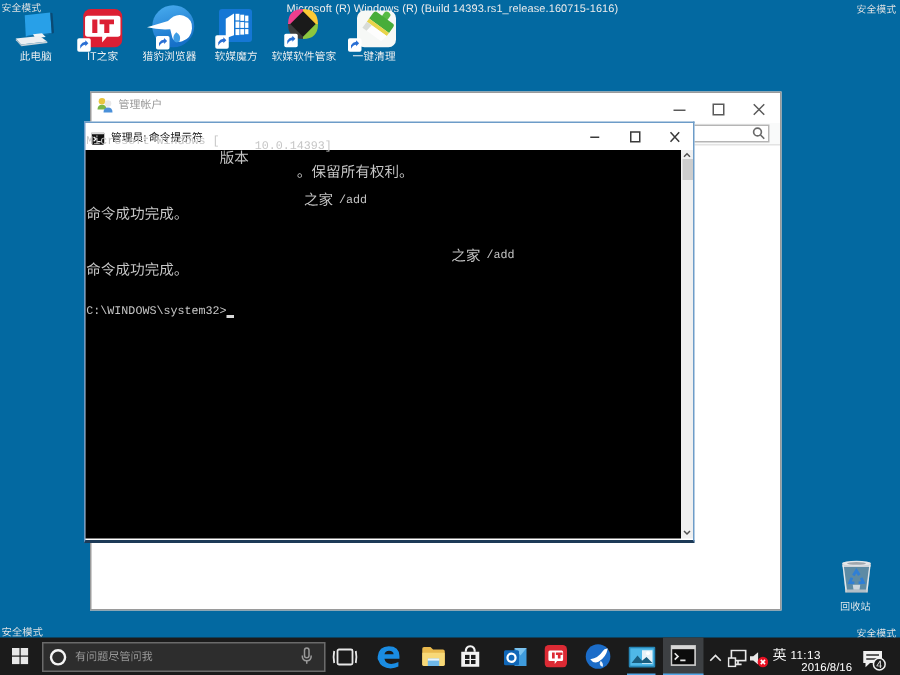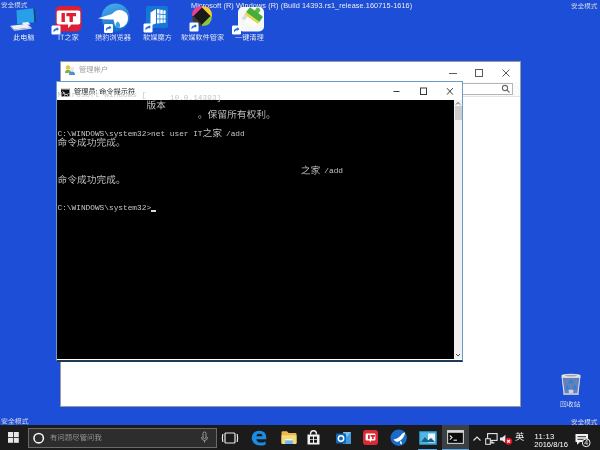--- a/index.html
+++ b/index.html
@@ -1,12 +1,12 @@
 <!DOCTYPE html>
-<html><head><meta charset="utf-8"><style>html,body{margin:0;padding:0;background:#000;-webkit-font-smoothing:antialiased}#desk{position:relative;width:600px;height:450px;background:#1d4ed8;overflow:hidden}.con{position:absolute;font:7.8px "Liberation Mono",monospace;color:#c6c6c6;white-space:pre;letter-spacing:0.0px}</style></head><body>
+<html><head><meta charset="utf-8"><style>html,body{margin:0;padding:0;background:#000;-webkit-font-smoothing:antialiased}#desk{position:relative;width:600px;height:450px;background:#0369a1;overflow:hidden}.con{position:absolute;font:7.8px "Liberation Mono",monospace;color:#c6c6c6;white-space:pre;letter-spacing:0.0px}</style></head><body>
 <div id="desk">
     <svg style="position:absolute;left:1.0px;top:1.5px;overflow:visible" width="27" height="9">
       <path d="M2.7 0.1C2.8 0.3 3 0.6 3 0.8H0.6V2.1H1.1V1.2H5.5V2.1H6V0.8H3.6C3.5 0.5 3.4 0.2 3.2 -0ZM4.3 3C4.1 3.6 3.8 4 3.5 4.4C3 4.2 2.5 4 2 3.9C2.2 3.6 2.4 3.3 2.6 3ZM2 3C1.7 3.4 1.5 3.8 1.3 4.1C1.8 4.3 2.4 4.5 3 4.7C2.4 5.1 1.5 5.4 0.5 5.6C0.6 5.7 0.8 5.9 0.9 6.1C1.9 5.8 2.8 5.5 3.5 4.9C4.4 5.3 5.1 5.7 5.6 6L6 5.6C5.5 5.3 4.8 4.9 4 4.6C4.4 4.2 4.7 3.7 4.9 3H6.2V2.6H2.8C3 2.3 3.2 1.9 3.3 1.6L2.8 1.5C2.6 1.8 2.5 2.2 2.3 2.6H0.5V3Z M9.9 -0.1C9.2 1 8 1.9 6.8 2.5C6.9 2.6 7 2.8 7.1 2.9C7.4 2.8 7.6 2.6 7.9 2.4V2.9H9.6V3.9H7.9V4.3H9.6V5.4H7.1V5.9H12.7V5.4H10.2V4.3H11.9V3.9H10.2V2.9H11.9V2.4C12.2 2.6 12.4 2.8 12.7 2.9C12.8 2.8 12.9 2.6 13 2.5C12 1.9 11 1.3 10.2 0.3L10.3 0.1ZM7.9 2.4C8.7 2 9.4 1.3 9.9 0.7C10.5 1.4 11.2 1.9 11.9 2.4Z M16.3 2.8H18.6V3.3H16.3ZM16.3 2H18.6V2.4H16.3ZM18 0V0.5H17V0H16.5V0.5H15.6V1H16.5V1.5H17V1H18V1.5H18.5V1H19.4V0.5H18.5V0ZM15.9 1.6V3.6H17.2C17.2 3.8 17.1 4 17.1 4.2H15.4V4.6H17C16.7 5.1 16.2 5.5 15.3 5.7C15.4 5.8 15.5 6 15.5 6.1C16.7 5.8 17.2 5.3 17.5 4.6C17.8 5.3 18.4 5.8 19.3 6.1C19.3 5.9 19.5 5.8 19.6 5.7C18.8 5.5 18.3 5.1 17.9 4.6H19.4V4.2H17.6C17.6 4 17.7 3.8 17.7 3.6H19.1V1.6ZM14.4 0V1.3H13.5V1.7H14.4V1.7C14.2 2.6 13.8 3.7 13.4 4.2C13.5 4.4 13.6 4.6 13.7 4.7C13.9 4.3 14.2 3.7 14.4 3.1V6.1H14.8V2.7C15 3 15.2 3.4 15.3 3.7L15.6 3.3C15.5 3.1 15 2.3 14.8 2V1.7H15.5V1.3H14.8V0Z M24.5 0.3C24.8 0.6 25.2 0.9 25.4 1.2L25.8 0.8C25.6 0.6 25.2 0.3 24.8 0ZM23.5 0C23.5 0.4 23.5 0.8 23.6 1.2H20.2V1.7H23.6C23.8 4.2 24.3 6.1 25.4 6.1C25.9 6.1 26.1 5.7 26.2 4.6C26 4.5 25.9 4.4 25.7 4.3C25.7 5.2 25.6 5.6 25.4 5.6C24.8 5.6 24.3 4 24.1 1.7H26.1V1.2H24.1C24.1 0.8 24.1 0.4 24.1 0ZM20.2 5.4 20.3 5.9C21.2 5.7 22.4 5.4 23.5 5.1L23.5 4.7L22.1 5V3.2H23.3V2.7H20.4V3.2H21.6V5.1Z" fill="#e4e4e4"></path>
     </svg>
     <svg style="position:absolute;left:571.0px;top:2.5px;overflow:visible" width="27" height="9">
       <path d="M2.7 0.1C2.8 0.3 3 0.6 3 0.8H0.6V2.1H1.1V1.2H5.5V2.1H6V0.8H3.6C3.5 0.5 3.4 0.2 3.2 -0ZM4.3 3C4.1 3.6 3.8 4 3.5 4.4C3 4.2 2.5 4 2 3.9C2.2 3.6 2.4 3.3 2.6 3ZM2 3C1.7 3.4 1.5 3.8 1.3 4.1C1.8 4.3 2.4 4.5 3 4.7C2.4 5.1 1.5 5.4 0.5 5.6C0.6 5.7 0.8 5.9 0.9 6.1C1.9 5.8 2.8 5.5 3.5 4.9C4.4 5.3 5.1 5.7 5.6 6L6 5.6C5.5 5.3 4.8 4.9 4 4.6C4.4 4.2 4.7 3.7 4.9 3H6.2V2.6H2.8C3 2.3 3.2 1.9 3.3 1.6L2.8 1.5C2.6 1.8 2.5 2.2 2.3 2.6H0.5V3Z M9.9 -0.1C9.2 1 8 1.9 6.8 2.5C6.9 2.6 7 2.8 7.1 2.9C7.4 2.8 7.6 2.6 7.9 2.4V2.9H9.6V3.9H7.9V4.3H9.6V5.4H7.1V5.9H12.7V5.4H10.2V4.3H11.9V3.9H10.2V2.9H11.9V2.4C12.2 2.6 12.4 2.8 12.7 2.9C12.8 2.8 12.9 2.6 13 2.5C12 1.9 11 1.3 10.2 0.3L10.3 0.1ZM7.9 2.4C8.7 2 9.4 1.3 9.9 0.7C10.5 1.4 11.2 1.9 11.9 2.4Z M16.3 2.8H18.6V3.3H16.3ZM16.3 2H18.6V2.4H16.3ZM18 0V0.5H17V0H16.5V0.5H15.6V1H16.5V1.5H17V1H18V1.5H18.5V1H19.4V0.5H18.5V0ZM15.9 1.6V3.6H17.2C17.2 3.8 17.1 4 17.1 4.2H15.4V4.6H17C16.7 5.1 16.2 5.5 15.3 5.7C15.4 5.8 15.5 6 15.5 6.1C16.7 5.8 17.2 5.3 17.5 4.6C17.8 5.3 18.4 5.8 19.3 6.1C19.3 5.9 19.5 5.8 19.6 5.7C18.8 5.5 18.3 5.1 17.9 4.6H19.4V4.2H17.6C17.6 4 17.7 3.8 17.7 3.6H19.1V1.6ZM14.4 0V1.3H13.5V1.7H14.4V1.7C14.2 2.6 13.8 3.7 13.4 4.2C13.5 4.4 13.6 4.6 13.7 4.7C13.9 4.3 14.2 3.7 14.4 3.1V6.1H14.8V2.7C15 3 15.2 3.4 15.3 3.7L15.6 3.3C15.5 3.1 15 2.3 14.8 2V1.7H15.5V1.3H14.8V0Z M24.5 0.3C24.8 0.6 25.2 0.9 25.4 1.2L25.8 0.8C25.6 0.6 25.2 0.3 24.8 0ZM23.5 0C23.5 0.4 23.5 0.8 23.6 1.2H20.2V1.7H23.6C23.8 4.2 24.3 6.1 25.4 6.1C25.9 6.1 26.1 5.7 26.2 4.6C26 4.5 25.9 4.4 25.7 4.3C25.7 5.2 25.6 5.6 25.4 5.6C24.8 5.6 24.3 4 24.1 1.7H26.1V1.2H24.1C24.1 0.8 24.1 0.4 24.1 0ZM20.2 5.4 20.3 5.9C21.2 5.7 22.4 5.4 23.5 5.1L23.5 4.7L22.1 5V3.2H23.3V2.7H20.4V3.2H21.6V5.1Z" fill="#e4e4e4"></path>
     </svg>
     <svg style="position:absolute;left:0.5px;top:418.0px;overflow:visible" width="29" height="9">
       <path d="M2.9 0.1C3 0.3 3.1 0.6 3.2 0.8H0.6V2.2H1.2V1.3H5.7V2.2H6.3V0.8H3.8C3.7 0.6 3.5 0.2 3.4 -0ZM4.5 3.2C4.3 3.7 4 4.2 3.6 4.6C3.1 4.4 2.6 4.2 2.1 4C2.3 3.8 2.5 3.5 2.7 3.2ZM2.1 3.2C1.8 3.6 1.6 4 1.3 4.3C1.9 4.5 2.5 4.7 3.1 4.9C2.5 5.4 1.6 5.7 0.6 5.9C0.7 6 0.8 6.2 0.9 6.3C2 6.1 3 5.7 3.7 5.2C4.6 5.5 5.4 6 5.9 6.3L6.3 5.9C5.8 5.5 5 5.1 4.1 4.8C4.6 4.4 4.9 3.8 5.1 3.2H6.5V2.7H3C3.2 2.4 3.3 2 3.5 1.7L2.9 1.6C2.8 1.9 2.6 2.3 2.4 2.7H0.5V3.2Z M10.3 -0.1C9.6 1 8.3 2 7.1 2.6C7.2 2.7 7.4 2.9 7.4 3C7.7 2.9 8 2.7 8.3 2.6V3H10.1V4.1H8.3V4.5H10.1V5.7H7.4V6.2H13.3V5.7H10.6V4.5H12.5V4.1H10.6V3H12.5V2.6C12.7 2.7 13 2.9 13.3 3.1C13.4 2.9 13.5 2.7 13.6 2.6C12.5 2 11.5 1.3 10.6 0.3L10.8 0.1ZM8.3 2.5C9.1 2 9.8 1.4 10.4 0.7C11 1.4 11.7 2 12.5 2.5Z M17.1 2.9H19.5V3.4H17.1ZM17.1 2.1H19.5V2.5H17.1ZM18.9 0V0.6H17.8V0H17.3V0.6H16.3V1H17.3V1.5H17.8V1H18.9V1.5H19.4V1H20.3V0.6H19.4V0ZM16.6 1.7V3.8H18C18 4 17.9 4.2 17.9 4.4H16.1V4.8H17.7C17.5 5.3 17 5.7 16 5.9C16 6 16.2 6.2 16.2 6.3C17.4 6.1 18 5.6 18.3 4.8C18.6 5.6 19.3 6.1 20.1 6.3C20.2 6.2 20.4 6 20.5 5.9C19.7 5.8 19.1 5.4 18.8 4.8H20.3V4.4H18.4C18.4 4.2 18.5 4 18.5 3.8H20V1.7ZM15 0V1.3H14.1V1.8H15V1.8C14.8 2.8 14.4 3.9 14 4.4C14.1 4.6 14.2 4.8 14.3 4.9C14.6 4.5 14.8 3.9 15 3.2V6.3H15.5V2.8C15.7 3.2 15.9 3.6 16 3.8L16.3 3.5C16.2 3.2 15.7 2.4 15.5 2.1V1.8H16.2V1.3H15.5V0Z M25.6 0.3C26 0.6 26.4 1 26.6 1.2L26.9 0.9C26.7 0.6 26.3 0.3 25.9 0ZM24.6 0C24.6 0.5 24.6 0.9 24.6 1.3H21.1V1.8H24.7C24.8 4.4 25.4 6.4 26.6 6.4C27.1 6.4 27.3 6 27.4 4.8C27.2 4.7 27 4.6 26.9 4.5C26.9 5.4 26.8 5.8 26.6 5.8C25.9 5.8 25.4 4.1 25.2 1.8H27.2V1.3H25.2C25.2 0.9 25.2 0.5 25.2 0ZM21.1 5.6 21.3 6.1C22.2 5.9 23.4 5.7 24.6 5.4L24.6 4.9L23.1 5.2V3.3H24.4V2.8H21.3V3.3H22.6V5.3Z" fill="#e4e4e4"></path>
     </svg>
@@ -143,21 +143,20 @@
       <path d="M2 254 L4 256 L6 254"></path>
     </svg>
     <div class="con" style="left:57.5px;top:91px">Microsoft Windows [</div>
     <svg style="position:absolute;left:0;top:0;overflow:visible" width="1" height="1">
       <path d="M147.4 100.6V104.5C147.4 106 147.4 107.7 146.7 109C146.9 109.1 147.1 109.3 147.2 109.4C147.8 108.4 148 107.1 148.1 105.8H149.4V109.4H150.1V105.2H148.1L148.1 104.5V103.8H150.7V103.1H149.8V100.4H149.2V103.1H148.1V100.6ZM154.7 103.9C154.5 105 154.1 106 153.7 106.8C153.2 106 152.8 105 152.6 103.9ZM151.1 101.1V104.4C151.1 105.9 151 107.7 150.3 109C150.5 109.1 150.7 109.3 150.9 109.4C151.7 108 151.8 106.1 151.8 104.4V103.9H152C152.3 105.2 152.7 106.4 153.2 107.4C152.7 108 152.1 108.5 151.4 108.8C151.6 108.9 151.8 109.2 151.9 109.4C152.5 109.1 153.1 108.6 153.6 108C154.1 108.6 154.6 109 155.3 109.4C155.4 109.2 155.6 109 155.8 108.8C155.1 108.5 154.5 108 154.1 107.4C154.8 106.4 155.3 105 155.5 103.4L155.1 103.2L154.9 103.3H151.8V101.7C153.2 101.6 154.6 101.4 155.6 101.1L155.2 100.5C154.2 100.8 152.6 101 151.1 101.1Z M160.6 100.4V102.5H156.8V103.2H159.7C159 104.9 157.8 106.4 156.5 107.2C156.7 107.4 156.9 107.6 157 107.8C158.5 106.9 159.7 105.1 160.5 103.2H160.6V106.8H158.4V107.6H160.6V109.4H161.4V107.6H163.7V106.8H161.4V103.2H161.5C162.3 105.1 163.5 106.9 165 107.8C165.1 107.6 165.4 107.3 165.5 107.2C164.2 106.4 163 104.9 162.3 103.2H165.3V102.5H161.4V100.4Z" fill="#c6c6c6"></path>
     </svg>
     <div class="con" style="left:165.1px;top:94px"> 10.0.14393]</div>
     <svg style="position:absolute;left:0;top:0;overflow:visible" width="1" height="1">
       <path d="M199.8 115.5C199 115.5 198.3 116.2 198.3 117C198.3 117.9 199 118.5 199.8 118.5C200.6 118.5 201.3 117.9 201.3 117C201.3 116.2 200.6 115.5 199.8 115.5ZM199.8 118C199.3 118 198.8 117.6 198.8 117C198.8 116.5 199.3 116 199.8 116C200.3 116 200.8 116.5 200.8 117C200.8 117.6 200.3 118 199.8 118Z M212 110.9H215.7V112.6H212ZM211.3 110.2V113.3H213.5V114.5H210.6V115.2H213C212.4 116.2 211.3 117.2 210.3 117.7C210.5 117.8 210.7 118.1 210.8 118.3C211.8 117.7 212.8 116.7 213.5 115.7V118.7H214.2V115.6C214.8 116.7 215.8 117.7 216.7 118.3C216.8 118.1 217 117.9 217.2 117.7C216.2 117.2 215.2 116.2 214.6 115.2H216.9V114.5H214.2V113.3H216.4V110.2ZM210.3 109.8C209.8 111.2 208.8 112.7 207.9 113.6C208 113.8 208.2 114.2 208.3 114.3C208.6 114 209 113.6 209.3 113.1V118.7H210V112C210.4 111.4 210.7 110.7 211 110Z M219.7 116.7H221.9V117.7H219.7ZM219.7 116.2V115.2H221.9V116.2ZM224.8 116.7V117.7H222.6V116.7ZM224.8 116.2H222.6V115.2H224.8ZM219 114.6V118.7H219.7V118.3H224.8V118.7H225.6V114.6ZM222.2 110.3V110.9H223.4C223.2 112.2 222.9 113.2 221.6 113.8C221.8 113.9 222 114.2 222 114.3C223.5 113.6 223.9 112.5 224.1 110.9H225.6C225.5 112.6 225.4 113.2 225.3 113.4C225.2 113.5 225.1 113.5 225 113.5C224.8 113.5 224.4 113.5 224 113.4C224.1 113.6 224.2 113.9 224.2 114.1C224.6 114.1 225 114.1 225.3 114.1C225.5 114 225.7 114 225.9 113.8C226.1 113.5 226.2 112.7 226.3 110.6C226.3 110.5 226.3 110.3 226.3 110.3ZM218.5 114.1C218.7 114 219 113.9 221.2 113.3C221.3 113.5 221.4 113.7 221.4 113.8L222.1 113.6C221.9 113 221.4 112.1 220.9 111.5L220.3 111.7C220.5 112 220.7 112.3 220.9 112.7L219.2 113.1V111C220.1 110.8 221.1 110.6 221.8 110.3L221.3 109.8C220.6 110.1 219.5 110.4 218.5 110.6V112.7C218.5 113.2 218.3 113.4 218.1 113.5C218.2 113.7 218.4 113.9 218.5 114.1Z M232.3 110.7V114C232.3 115.3 232.2 117 231 118.2C231.2 118.3 231.5 118.6 231.6 118.7C232.9 117.5 233.1 115.4 233.1 114V113.7H234.6V118.7H235.3V113.7H236.4V113H233.1V111.3C234.2 111.1 235.4 110.8 236.2 110.5L235.7 109.9C234.9 110.2 233.5 110.5 232.3 110.7ZM228.8 114.4V114.1V112.8H230.7V114.4ZM231.4 109.9C230.6 110.3 229.2 110.6 228.1 110.7V114.1C228.1 115.4 228 117.1 227.4 118.3C227.5 118.3 227.9 118.6 228 118.7C228.5 117.7 228.7 116.3 228.8 115.1H231.4V112.2H228.8V111.3C229.9 111.1 231.1 110.9 231.9 110.6Z M240.6 109.7C240.5 110.2 240.4 110.6 240.2 111H237.5V111.7H239.9C239.3 113 238.4 114.2 237.2 115C237.4 115.1 237.6 115.4 237.7 115.5C238.3 115.1 238.9 114.6 239.3 114V118.7H240V116.8H244.1V117.8C244.1 117.9 244.1 118 243.9 118C243.7 118 243.1 118 242.5 118C242.6 118.2 242.7 118.5 242.7 118.7C243.6 118.7 244.1 118.7 244.4 118.6C244.7 118.4 244.8 118.2 244.8 117.8V112.8H240.1C240.3 112.4 240.5 112.1 240.7 111.7H246V111H241C241.1 110.6 241.3 110.3 241.4 109.9ZM240 115.1H244.1V116.1H240ZM240 114.5V113.5H244.1V114.5Z M254.9 111.3C254.6 113 254 114.5 253.2 115.6C252.5 114.4 252 113.1 251.7 111.3ZM250.7 110.6V111.3H251C251.4 113.4 251.9 114.9 252.7 116.2C252 117 251.1 117.7 250.1 118.1C250.3 118.2 250.5 118.5 250.6 118.7C251.6 118.2 252.4 117.6 253.2 116.8C253.8 117.5 254.5 118.1 255.5 118.7C255.6 118.5 255.8 118.3 256 118.1C255 117.6 254.3 116.9 253.6 116.2C254.6 114.8 255.3 113.1 255.7 110.8L255.2 110.6L255.1 110.6ZM248.6 109.7V111.8H247V112.5H248.5C248.1 113.8 247.4 115.4 246.8 116.2C246.9 116.4 247.1 116.7 247.2 116.9C247.7 116.2 248.3 115 248.6 113.8V118.7H249.4V113.7C249.8 114.3 250.3 115 250.6 115.4L251 114.7C250.8 114.5 249.7 113.2 249.4 112.9V112.5H250.7V111.8H249.4V109.7Z M262.1 110.9V116.3H262.8V110.9ZM264.5 109.9V117.7C264.5 117.9 264.4 118 264.2 118C264 118 263.4 118 262.7 118C262.8 118.2 262.9 118.5 263 118.7C263.9 118.7 264.4 118.7 264.8 118.6C265.1 118.4 265.2 118.2 265.2 117.7V109.9ZM260.8 109.8C259.8 110.2 258.2 110.5 256.7 110.7C256.8 110.9 256.9 111.1 256.9 111.3C257.6 111.2 258.2 111.1 258.8 111V112.7H256.8V113.4H258.7C258.2 114.6 257.3 115.9 256.6 116.7C256.7 116.8 256.9 117.1 257 117.3C257.6 116.7 258.3 115.6 258.8 114.5V118.7H259.5V114.8C260 115.3 260.7 115.9 261 116.2L261.4 115.6C261.1 115.4 260 114.4 259.5 114.1V113.4H261.4V112.7H259.5V110.9C260.2 110.7 260.8 110.6 261.3 110.4Z M267.9 115.5C267.1 115.5 266.4 116.2 266.4 117C266.4 117.9 267.1 118.5 267.9 118.5C268.8 118.5 269.4 117.9 269.4 117C269.4 116.2 268.8 115.5 267.9 115.5ZM267.9 118C267.4 118 266.9 117.6 266.9 117C266.9 116.5 267.4 116 267.9 116C268.5 116 268.9 116.5 268.9 117C268.9 117.6 268.5 118 267.9 118Z" fill="#c6c6c6"></path>
     </svg>
-    <div class="con" style="left:57.5px;top:129.8px">C:\WINDOWS\system32&gt;net user IT</div>
     <svg style="position:absolute;left:0;top:0;overflow:visible" width="1" height="1">
       <path d="M204.9 135.3C204.4 135.3 203.7 135.8 203.1 136.5L203.6 137.2C204.1 136.5 204.5 136 204.8 136C205.1 136 205.4 136.3 205.8 136.5C206.4 136.9 207.2 137.1 208.4 137.1C209.3 137.1 211 137 211.7 137C211.7 136.7 211.9 136.4 211.9 136.2C211 136.3 209.6 136.3 208.4 136.3C207.3 136.3 206.5 136.3 205.9 135.9L205.7 135.7C207.7 134.5 209.8 132.4 211 130.6L210.5 130.3L210.3 130.3H203.6V131H209.8C208.7 132.5 206.7 134.3 205 135.3ZM206.6 128.7C207 129.2 207.5 129.9 207.6 130.3L208.3 129.9C208.1 129.5 207.7 128.8 207.3 128.3Z M216.4 128.5C216.6 128.8 216.7 129 216.8 129.3H213.1V131.3H213.8V129.9H220.5V131.3H221.3V129.3H217.7C217.6 129 217.4 128.6 217.2 128.3ZM220 131.9C219.5 132.4 218.6 133 217.9 133.5C217.6 133 217.3 132.5 216.9 132C217.1 131.8 217.3 131.7 217.5 131.5H220V130.9H214.3V131.5H216.6C215.6 132.1 214.3 132.6 213.1 132.9C213.2 133.1 213.4 133.4 213.5 133.5C214.4 133.2 215.4 132.8 216.3 132.3C216.5 132.5 216.7 132.7 216.8 132.9C215.9 133.5 214.3 134.2 213.1 134.5C213.2 134.7 213.4 135 213.4 135.1C214.6 134.8 216.1 134.1 217.1 133.4C217.2 133.6 217.3 133.9 217.3 134.1C216.4 135 214.5 135.9 212.9 136.2C213.1 136.4 213.2 136.7 213.3 136.9C214.7 136.4 216.4 135.6 217.5 134.8C217.6 135.6 217.4 136.2 217.1 136.5C216.9 136.6 216.7 136.7 216.5 136.7C216.3 136.7 215.9 136.6 215.6 136.6C215.7 136.8 215.8 137.1 215.8 137.3C216.1 137.3 216.4 137.3 216.6 137.3C217.1 137.3 217.3 137.2 217.6 137C218.2 136.6 218.4 135.4 218.1 134.1L218.5 133.8C219.1 135.2 220 136.4 221.2 136.9C221.3 136.7 221.6 136.5 221.7 136.3C220.5 135.8 219.6 134.7 219.1 133.5C219.6 133.1 220.2 132.7 220.6 132.4Z" fill="#c6c6c6"></path>
     </svg>
     <div class="con" style="left:221.3px;top:129.8px"> /add</div>
     <svg style="position:absolute;left:0;top:0;overflow:visible" width="1" height="1">
       <path d="M62.4 137.6C61.5 138.9 59.6 140.1 57.8 140.6C58 140.8 58.2 141.1 58.3 141.3C59 141.1 59.7 140.7 60.4 140.3V140.9H64.3V140.3C64.9 140.7 65.7 141 66.4 141.3C66.5 141.1 66.7 140.7 66.9 140.6C65.4 140.2 63.7 139.2 62.8 138.2L63 138ZM60.5 140.3C61.2 139.8 61.9 139.3 62.4 138.7C62.9 139.3 63.5 139.8 64.3 140.3ZM58.7 141.7V145.9H59.4V145.1H61.7V141.7ZM59.4 142.4H61V144.4H59.4ZM62.7 141.7V146.7H63.5V142.4H65.3V144.5C65.3 144.6 65.3 144.6 65.2 144.7C65 144.7 64.5 144.7 64 144.6C64.1 144.8 64.2 145.1 64.2 145.3C65 145.3 65.4 145.3 65.7 145.2C66 145.1 66 144.9 66 144.5V141.7Z M71.1 140.4C71.7 140.9 72.3 141.5 72.6 141.9L73.2 141.5C72.9 141.1 72.2 140.4 71.7 140ZM68.9 142.2V142.9H74.2C73.6 143.5 72.9 144.2 72.2 144.8C71.7 144.5 71.2 144.2 70.7 143.9L70.2 144.4C71.3 145.1 72.7 146.1 73.4 146.7L73.9 146.1C73.6 145.9 73.3 145.5 72.8 145.2C73.8 144.3 74.8 143.3 75.6 142.5L75 142.2L74.9 142.2ZM72.2 137.7C71.2 139 69.3 140.4 67.6 141.1C67.8 141.3 68 141.5 68.1 141.7C69.6 141 71 140 72.1 138.9C73.2 140 74.9 141.1 76.2 141.7C76.3 141.5 76.5 141.2 76.7 141C75.3 140.5 73.6 139.4 72.6 138.3L72.9 138Z M82.3 137.7C82.3 138.3 82.3 138.8 82.3 139.4H78.2V142.1C78.2 143.4 78.1 145 77.3 146.2C77.5 146.3 77.8 146.6 77.9 146.7C78.8 145.4 79 143.5 79 142.1V142H80.8C80.7 143.7 80.7 144.3 80.5 144.5C80.5 144.6 80.4 144.6 80.2 144.6C80.1 144.6 79.6 144.6 79.2 144.5C79.3 144.7 79.4 145 79.4 145.2C79.9 145.2 80.3 145.2 80.6 145.2C80.8 145.2 81 145.1 81.2 144.9C81.4 144.7 81.4 143.9 81.5 141.7C81.5 141.6 81.5 141.4 81.5 141.4H79V140.1H82.4C82.5 141.6 82.7 143.1 83.1 144.2C82.4 144.9 81.7 145.5 80.8 146C81 146.2 81.2 146.5 81.4 146.6C82.1 146.2 82.8 145.6 83.4 145C83.8 146 84.4 146.6 85.2 146.6C85.9 146.6 86.2 146.1 86.3 144.4C86.1 144.4 85.8 144.2 85.7 144C85.6 145.3 85.5 145.8 85.2 145.8C84.7 145.8 84.3 145.3 83.9 144.3C84.6 143.4 85.2 142.3 85.6 141L84.9 140.8C84.6 141.8 84.2 142.7 83.6 143.5C83.4 142.5 83.2 141.4 83.1 140.1H86.2V139.4H83.1C83 138.8 83 138.3 83 137.7ZM83.5 138.2C84.1 138.5 84.9 139 85.2 139.4L85.7 138.9C85.3 138.5 84.6 138 83.9 137.7Z M87.1 144.1 87.2 144.9C88.3 144.6 89.7 144.2 91 143.8L90.9 143.1L89.4 143.5V139.6H90.8V138.9H87.2V139.6H88.6V143.7C88 143.9 87.5 144 87.1 144.1ZM92.5 137.9C92.5 138.6 92.5 139.3 92.5 139.9H90.9V140.6H92.5C92.3 143 91.8 145 89.7 146.1C89.9 146.2 90.1 146.5 90.2 146.7C92.4 145.4 93 143.2 93.2 140.6H95.1C95 144.1 94.8 145.4 94.5 145.7C94.4 145.9 94.3 145.9 94.1 145.9C93.9 145.9 93.4 145.9 92.8 145.8C92.9 146 93 146.3 93 146.5C93.6 146.6 94.1 146.6 94.4 146.6C94.8 146.5 95 146.4 95.2 146.2C95.6 145.7 95.7 144.3 95.9 140.3C95.9 140.2 95.9 139.9 95.9 139.9H93.2C93.2 139.3 93.2 138.6 93.2 137.9Z M98.6 140.6V141.2H103.9V140.6ZM97 142.4V143.1H99.6C99.5 144.8 99.1 145.6 96.9 146.1C97 146.2 97.2 146.5 97.3 146.7C99.7 146.2 100.2 145.1 100.4 143.1H102.1V145.5C102.1 146.3 102.3 146.5 103.2 146.5C103.4 146.5 104.5 146.5 104.7 146.5C105.5 146.5 105.7 146.2 105.8 144.8C105.6 144.8 105.2 144.7 105.1 144.5C105.1 145.7 105 145.8 104.6 145.8C104.4 145.8 103.5 145.8 103.3 145.8C102.9 145.8 102.8 145.8 102.8 145.5V143.1H105.6V142.4ZM100.5 137.8C100.7 138.1 100.9 138.5 101 138.8H97.2V141H98V139.5H104.6V141H105.4V138.8H101.9C101.8 138.5 101.5 138 101.3 137.6Z M111.5 137.7C111.5 138.3 111.5 138.8 111.5 139.4H107.4V142.1C107.4 143.4 107.3 145 106.5 146.2C106.7 146.3 107 146.6 107.1 146.7C108 145.4 108.2 143.5 108.2 142.1V142H110C109.9 143.7 109.9 144.3 109.7 144.5C109.7 144.6 109.6 144.6 109.4 144.6C109.3 144.6 108.8 144.6 108.4 144.5C108.5 144.7 108.6 145 108.6 145.2C109.1 145.2 109.5 145.2 109.8 145.2C110 145.2 110.2 145.1 110.4 144.9C110.6 144.7 110.6 143.9 110.7 141.7C110.7 141.6 110.7 141.4 110.7 141.4H108.2V140.1H111.6C111.7 141.6 111.9 143.1 112.3 144.2C111.6 144.9 110.9 145.5 110 146C110.2 146.2 110.4 146.5 110.6 146.6C111.3 146.2 112 145.6 112.6 145C113 146 113.6 146.6 114.4 146.6C115.1 146.6 115.4 146.1 115.5 144.4C115.3 144.4 115 144.2 114.9 144C114.8 145.3 114.7 145.8 114.4 145.8C113.9 145.8 113.5 145.3 113.1 144.3C113.8 143.4 114.4 142.3 114.8 141L114.1 140.8C113.8 141.8 113.4 142.7 112.8 143.5C112.6 142.5 112.4 141.4 112.3 140.1H115.4V139.4H112.3C112.2 138.8 112.2 138.3 112.2 137.7ZM112.7 138.2C113.3 138.5 114.1 139 114.4 139.4L114.9 138.9C114.5 138.5 113.8 138 113.1 137.7Z M117.8 143.5C117 143.5 116.3 144.2 116.3 145C116.3 145.8 117 146.5 117.8 146.5C118.6 146.5 119.3 145.8 119.3 145C119.3 144.2 118.6 143.5 117.8 143.5ZM117.8 146C117.3 146 116.8 145.5 116.8 145C116.8 144.4 117.3 144 117.8 144C118.3 144 118.8 144.4 118.8 145C118.8 145.5 118.3 146 117.8 146Z" fill="#c6c6c6"></path>
     </svg>
     <svg style="position:absolute;left:0;top:0;overflow:visible" width="1" height="1">
       <path d="M303.1 172.5C302.6 172.5 302 173.1 301.3 173.8L301.9 174.5C302.3 173.8 302.8 173.2 303.1 173.2C303.3 173.2 303.6 173.6 304 173.8C304.7 174.2 305.5 174.3 306.7 174.3C307.6 174.3 309.3 174.3 310 174.2C310 174 310.1 173.6 310.2 173.4C309.3 173.5 307.8 173.6 306.7 173.6C305.6 173.6 304.8 173.6 304.2 173.2L303.9 173C305.9 171.7 308.1 169.7 309.3 167.9L308.8 167.6L308.6 167.6H301.8V168.3H308.1C307 169.8 305 171.5 303.3 172.6ZM304.9 166C305.3 166.5 305.7 167.2 305.9 167.6L306.6 167.2C306.4 166.8 305.9 166.1 305.6 165.6Z M314.7 165.8C314.8 166 315 166.3 315.1 166.5H311.4V168.5H312.1V167.2H318.8V168.5H319.6V166.5H316C315.8 166.2 315.6 165.9 315.5 165.6ZM318.3 169.2C317.7 169.7 316.9 170.3 316.2 170.8C315.9 170.3 315.6 169.7 315.1 169.3C315.4 169.1 315.6 169 315.8 168.8H318.3V168.1H312.6V168.8H314.9C313.9 169.4 312.6 169.9 311.4 170.2C311.5 170.3 311.7 170.6 311.8 170.8C312.7 170.5 313.7 170.1 314.6 169.6C314.8 169.8 314.9 170 315.1 170.2C314.2 170.8 312.6 171.5 311.4 171.8C311.5 172 311.6 172.2 311.7 172.4C312.9 172 314.4 171.3 315.4 170.7C315.5 170.9 315.6 171.1 315.6 171.4C314.6 172.3 312.7 173.2 311.2 173.5C311.3 173.7 311.5 174 311.6 174.2C313 173.7 314.6 172.9 315.8 172.1C315.8 172.9 315.7 173.5 315.4 173.7C315.2 173.9 315 173.9 314.8 173.9C314.5 173.9 314.2 173.9 313.9 173.9C314 174.1 314.1 174.4 314.1 174.6C314.4 174.6 314.7 174.6 314.9 174.6C315.3 174.6 315.6 174.5 315.9 174.3C316.4 173.8 316.7 172.6 316.3 171.4L316.8 171.1C317.3 172.5 318.3 173.6 319.5 174.2C319.6 174 319.8 173.8 320 173.6C318.8 173.1 317.8 172 317.4 170.7C317.9 170.4 318.4 170 318.9 169.6Z" fill="#c6c6c6"></path>
     </svg>
@@ -268,21 +267,21 @@
       <rect x="0.7" y="5.7" width="4.6" height="5.6" fill="#1b1b1b" stroke-width="1"></rect>
     </svg>
     <svg width="14" height="12" style="position:absolute;left:499px;top:433.5px">
       <path d="M1 3.5 L3.2 3.5 L6.4 0.8 L6.4 9 L3.2 6.4 L1 6.4 Z" fill="#e8e8e8"></path>
       <circle cx="9.6" cy="7.3" r="3.5" fill="#e81123"></circle>
       <path d="M8.2 5.9 L11 8.7 M11 5.9 L8.2 8.7" stroke="#fff" stroke-width="1.1"></path>
     </svg>
     <svg style="position:absolute;left:515.0px;top:432.0px;overflow:visible" width="10" height="12">
       <path d="M4.3 2V3.1H1.5V5.3H0.5V6H4.1C3.7 6.8 2.7 7.5 0.4 8.1C0.5 8.2 0.7 8.5 0.8 8.7C3.2 8.1 4.3 7.2 4.7 6.2C5.5 7.6 6.8 8.3 8.7 8.7C8.8 8.5 8.9 8.2 9.1 8C7.3 7.8 6 7.1 5.3 6H8.9V5.3H8V3.1H5V2ZM2.2 5.3V3.7H4.3V4.6C4.3 4.8 4.3 5.1 4.2 5.3ZM7.2 5.3H5C5 5.1 5 4.8 5 4.6V3.7H7.2ZM6 0V0.9H3.3V0H2.6V0.9H0.6V1.5H2.6V2.5H3.3V1.5H6V2.5H6.7V1.5H8.7V0.9H6.7V0Z" fill="#f2f2f2"></path>
     </svg>
-    <div style="position:absolute;left:527px;top:431.7px;width:35px;text-align:center;font:7.7px 'Liberation Sans',sans-serif;color:#fff;letter-spacing:.3px">11:13</div>
+    <div style="position:absolute;left:527px;top:431.7px;width:35px;text-align:left;font:7.7px 'Liberation Sans',sans-serif;color:#fff;letter-spacing:.3px">11:13</div>
     <div style="position:absolute;left:523px;top:439.7px;width:45px;text-align:right;font:7.6px 'Liberation Sans',sans-serif;color:#fff">2016/8/16</div>
     <svg width="17" height="16" style="position:absolute;left:574px;top:432px">
       <path d="M1.5 2 L14 2 L14 10 L6 10 L3 12.8 L3 10 L1.5 10 Z" fill="#f0f0f0"></path>
       <g stroke="#2a2a2a" stroke-width="1">
         <line x1="3.5" y1="4.7" x2="12" y2="4.7"></line>
         <line x1="3.5" y1="7.3" x2="12" y2="7.3"></line>
       </g>
       <circle cx="12.2" cy="10.8" r="4" fill="#1b1b1b"></circle>
       <circle cx="12.2" cy="10.8" r="3.9" fill="none" stroke="#f0f0f0" stroke-width="1"></circle>
       <text x="12.2" y="13.4" font-family="Liberation Sans" font-size="7" fill="#f0f0f0" text-anchor="middle">4</text>

